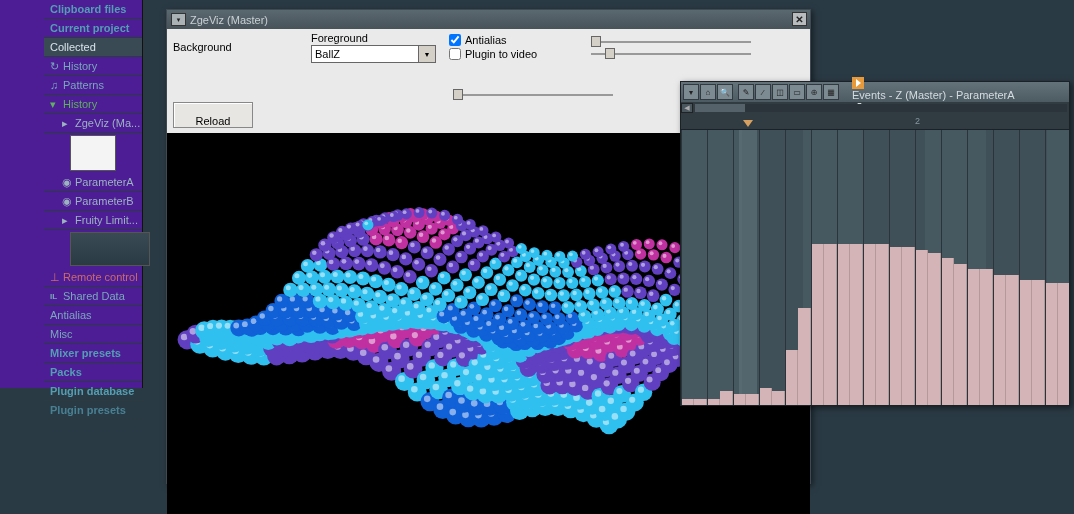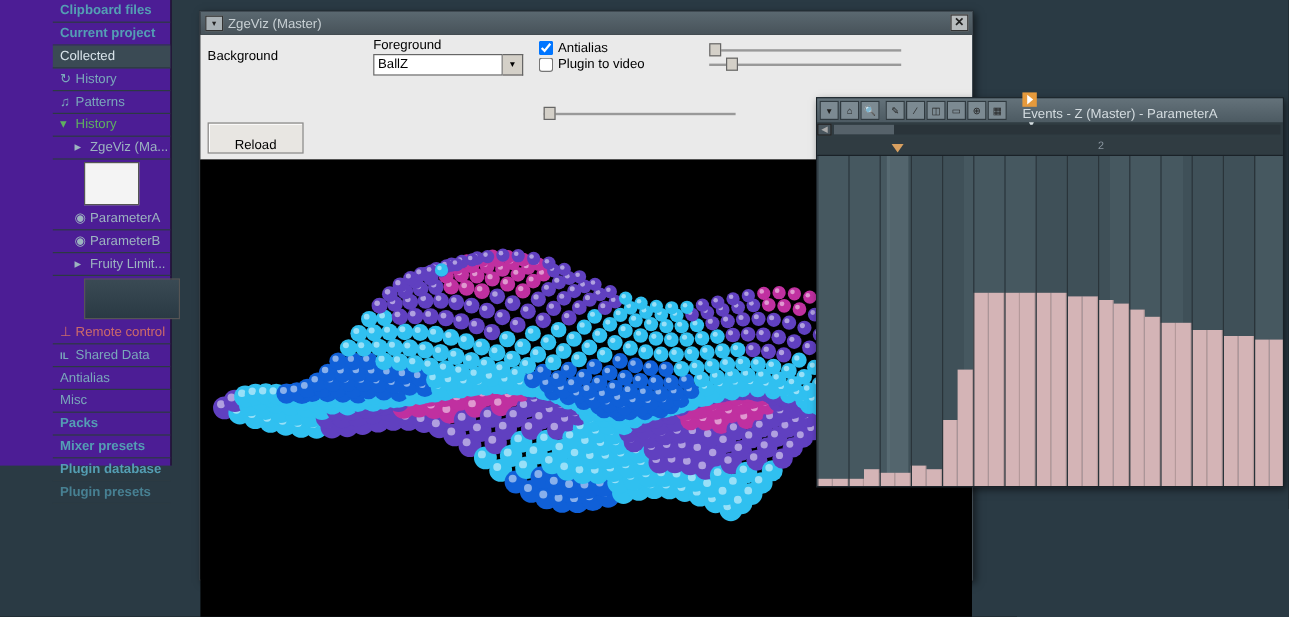--- a/index.html
+++ b/index.html
@@ -109,24 +109,24 @@
       <span class="icon" style="font-size:8px; font-weight:bold;">IL</span>
       <span>Shared Data</span>
     </div>
   <div class="browser-item">
       <span>Antialias</span>
     </div>
   <div class="browser-item">
       <span>Misc</span>
     </div>
   <div class="browser-item cat">
+      <span>Mixer presets</span>
+    </div>
+  <div class="browser-item cat">
       <span>Packs</span>
-    </div>
-  <div class="browser-item cat">
-      <span>Mixer presets</span>
     </div>
   <div class="browser-item cat">
       <span>Plugin database</span>
     </div>
   <div class="browser-item cat" style="opacity:.7">
       <span>Plugin presets</span>
     </div>
 </div>
 
 <div class="zgeviz">

